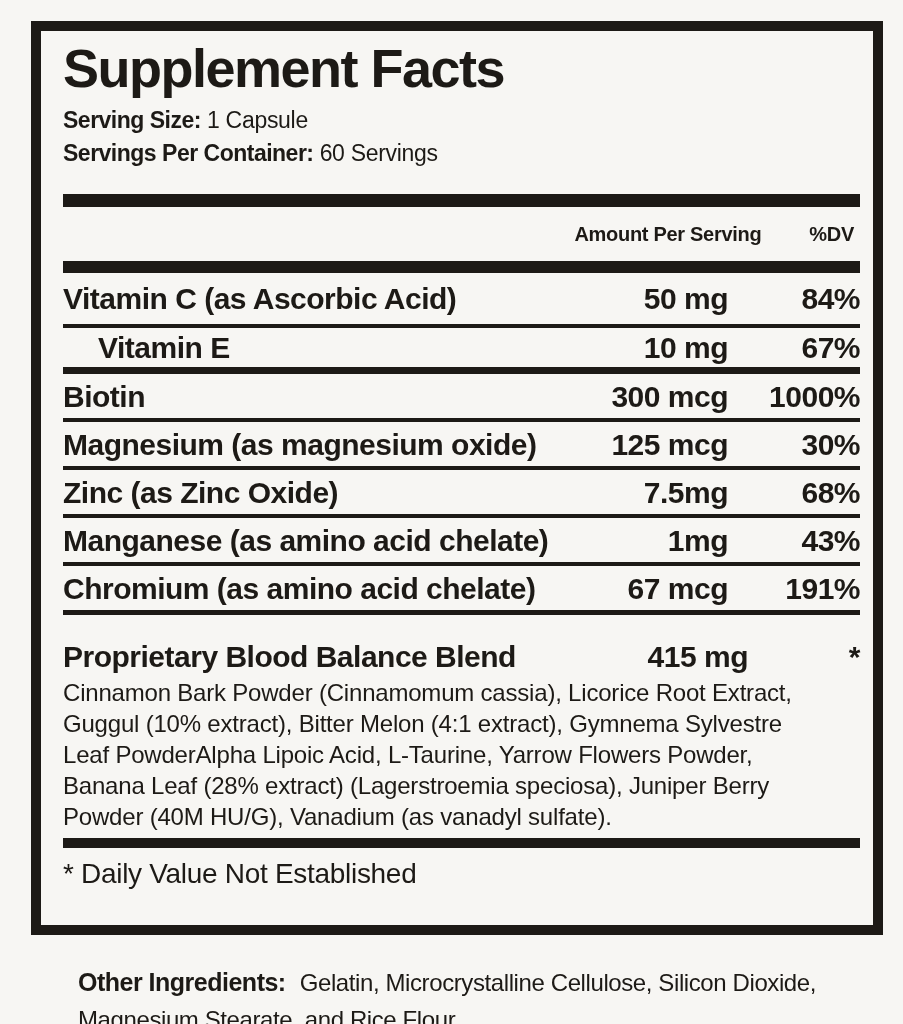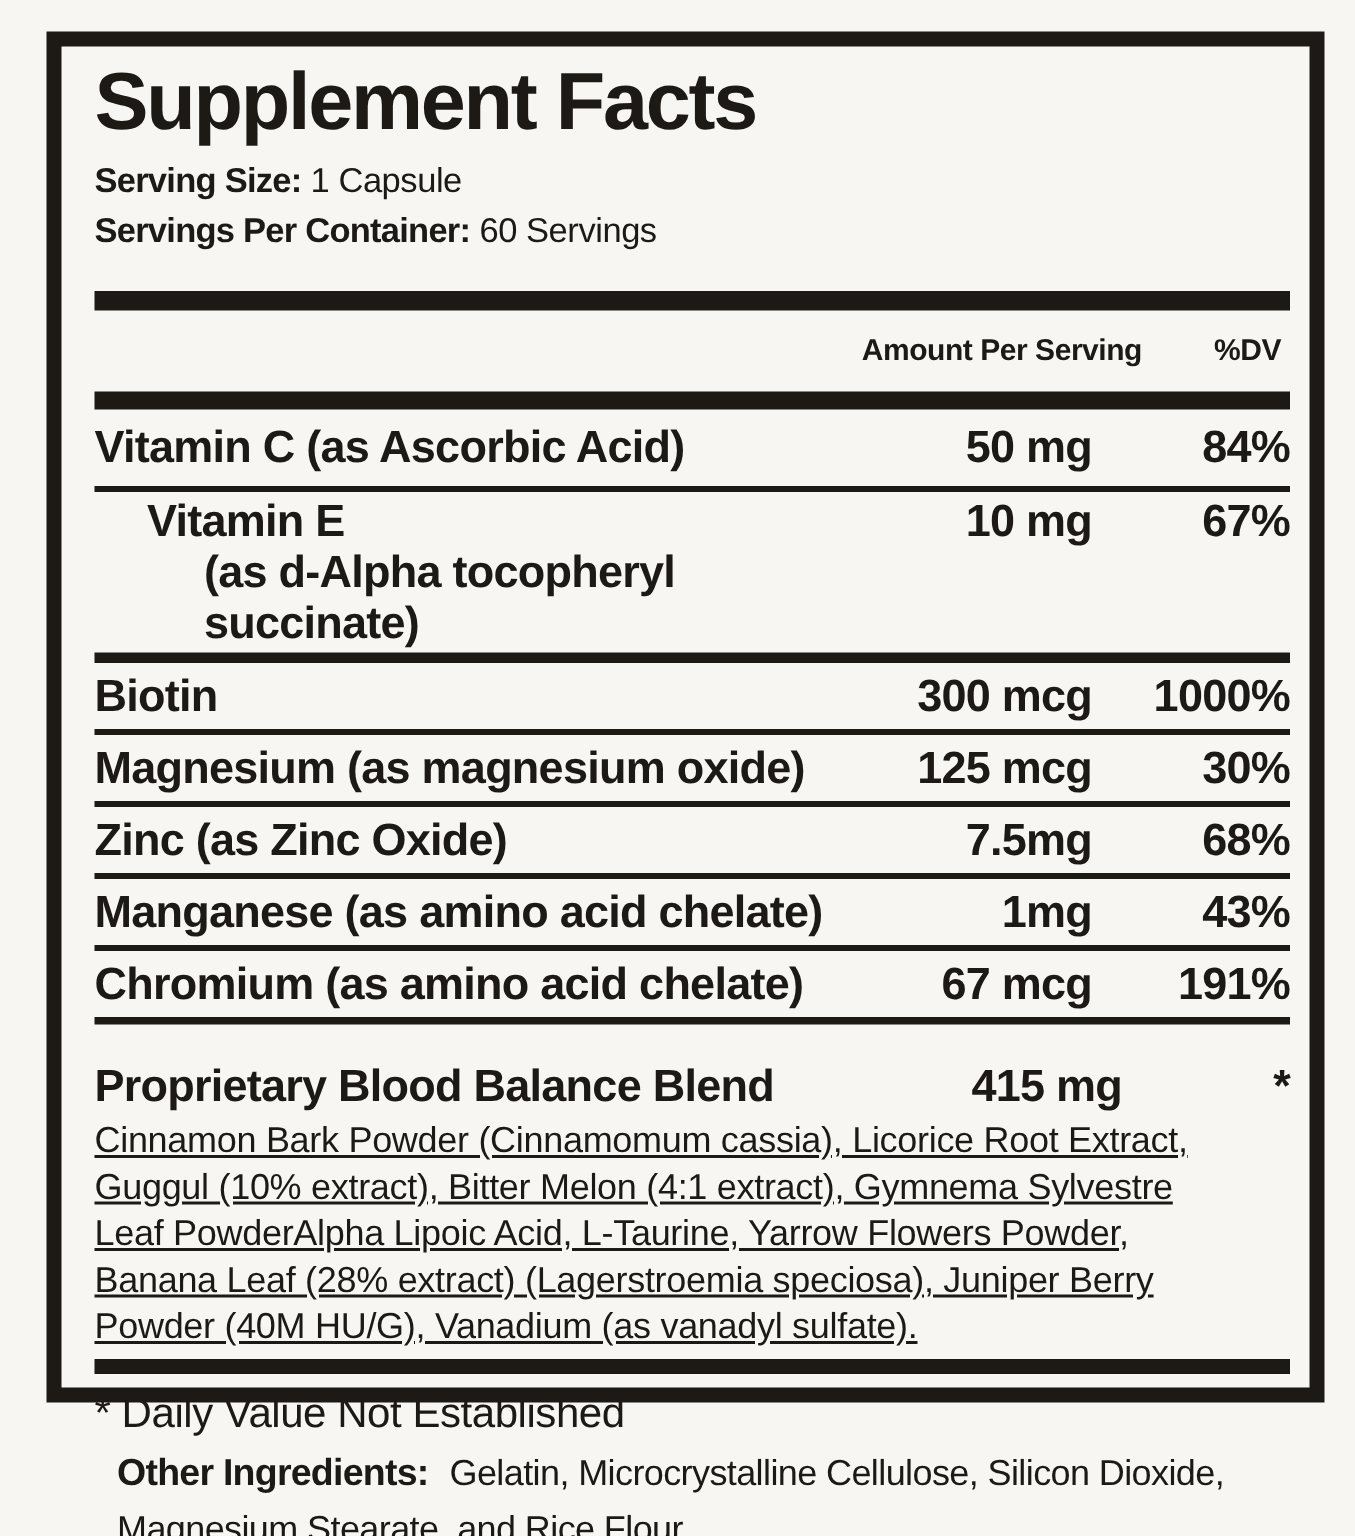--- a/index.html
+++ b/index.html
@@ -77,21 +77,20 @@
     padding:24px 0 2px;
   }
   .blend-head .amt,.blend-head .dv{text-align:right;}
   .blend-desc{margin:0 0 6px;}
   .blend-desc .dline{
     font-size:24px;
     line-height:31px;
     letter-spacing:-0.2px;
     white-space:nowrap;
     font-weight:normal;
-    text-decoration:underline;
   }
   .footnote{
     padding-top:10px;
     font-size:28px;
     font-weight:normal;
     line-height:32px;
     letter-spacing:-0.3px;
   }
   .other{
     position:absolute;
@@ -141,21 +140,20 @@
   <div class="row r-a">
     <span class="nm">Vitamin C (as Ascorbic Acid)</span>
     <span class="amt">50 mg</span>
     <span class="dv">84%</span>
   </div>
   <div class="sep"></div>
 
   <div class="row r-b">
     <span class="nm">
       <span>Vitamin E</span>
-      <span class="sub" style="display:block">(as d-Alpha tocopheryl succinate)</span>
     </span>
     <span class="amt">10 mg</span>
     <span class="dv">67%</span>
   </div>
   <div class="sep-med"></div>
 
   <div class="row r-c">
     <span class="nm">Biotin</span>
     <span class="amt">300 mcg</span>
     <span class="dv">1000%</span>

